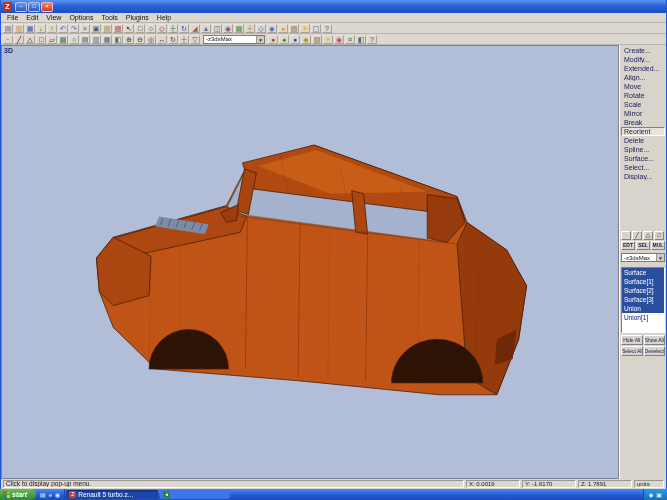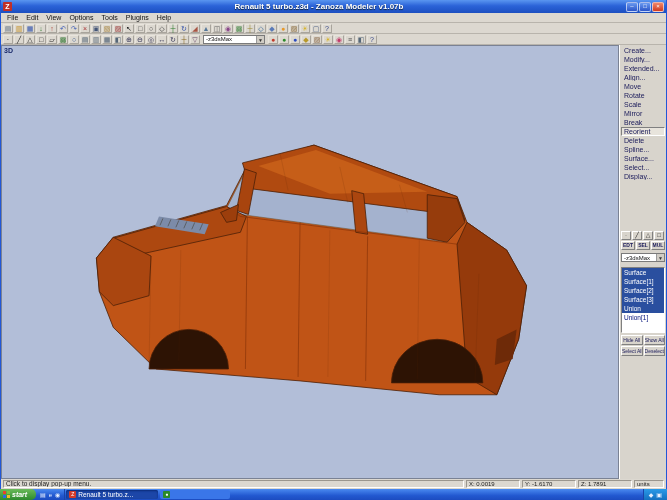--- a/index.html
+++ b/index.html
@@ -103,21 +103,20 @@
           background:linear-gradient(180deg,#2a9ae8,#1470c0); border-left:1px solid #1a44a8; }
   .tray-ic { font-size:6px; color:#e8f0ff; line-height:1; }
 </style>
 </head>
 <body>
 
 <div class="window">
 
   <div class="titlebar">
     <span class="app-icon">Z</span>
-    <span class="title-text">Renault 5 turbo.z3d - Zanoza Modeler v1.07b</span>
     <span class="win-buttons">
       <button class="wb">–</button>
       <button class="wb">□</button>
       <button class="wb close">×</button>
     </span>
   </div>
 
   <div class="menubar">
 
       <span class="menu-item">File</span>

